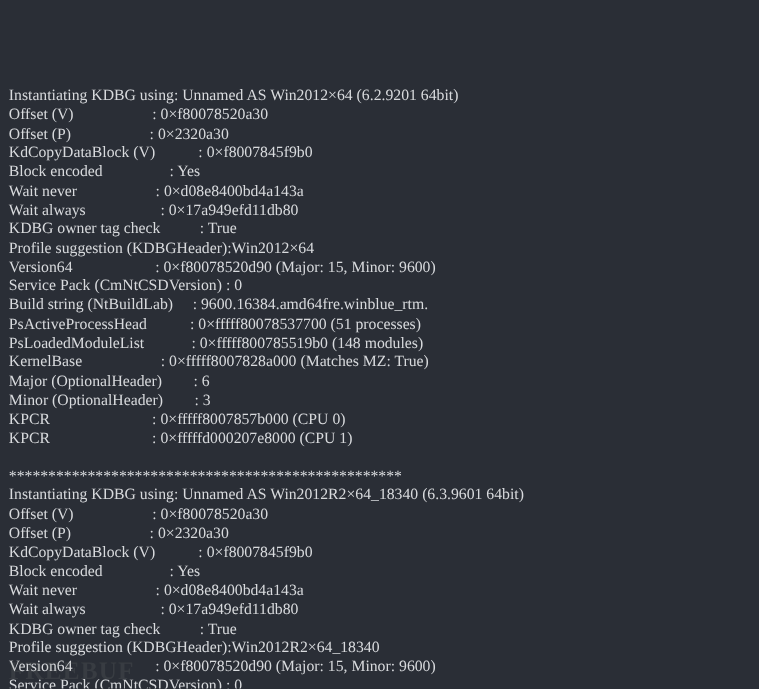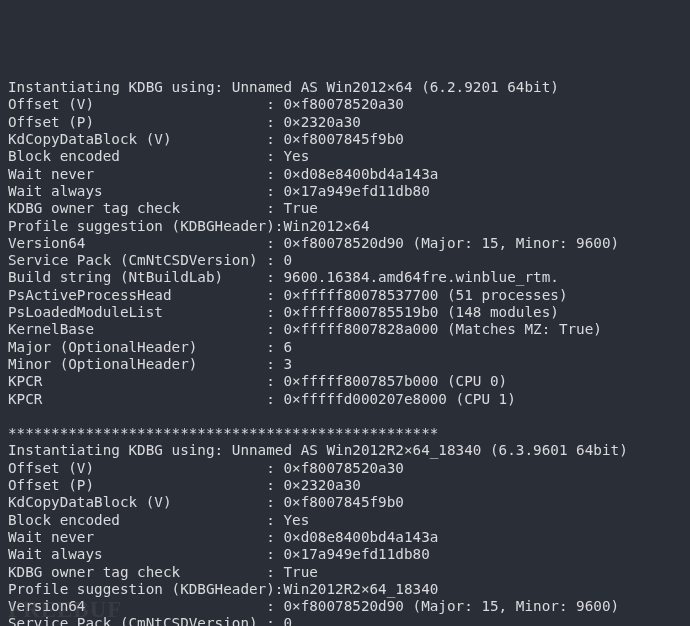--- a/index.html
+++ b/index.html
@@ -9,21 +9,21 @@
       font-family: 'Menlo', 'Consolas', 'DejaVu Sans Mono', monospace;
       font-size: 14.3px;
       line-height: 17.3px;
       padding: 10px 8px;
       width: 690px;
       height: 626px;
       overflow: hidden;
       white-space: pre;
       position: relative;
     }
-    .row { display: block; }
+    .row { display: block; font-family: Liberation Serif, serif; }
     .watermark {
       position: absolute;
       left: 8px;
       bottom: 8px;
       font-size: 23px;
       font-weight: 700;
       color: rgba(120,130,120,0.18);
       letter-spacing: 1px;
       pointer-events: none;
       font-family: Liberation Serif, serif;

